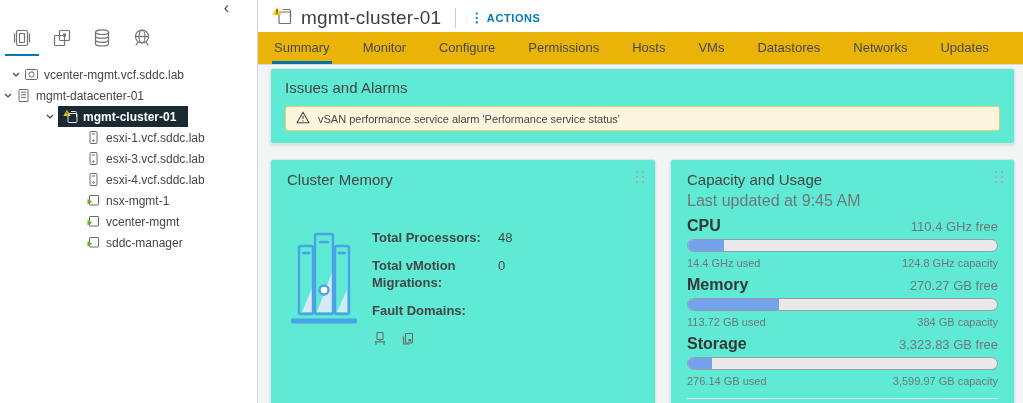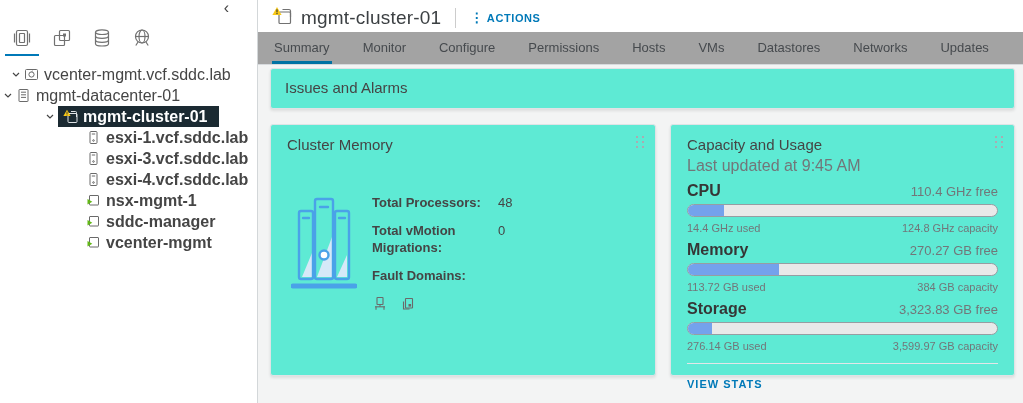--- a/index.html
+++ b/index.html
@@ -10,35 +10,35 @@
   html,body{background:#fff;}
   body{font-family:"Liberation Sans","DejaVu Sans",sans-serif; color:#454545;}
   .app{display:flex; width:1023px; height:403px; overflow:hidden; background:#fff;}
 
   
   .sidebar{width:258px; flex:none; position:relative; background:#fff; border-right:1px solid #d3d7d9;}
   .collapse-btn{position:absolute; top:-1px; right:28px; font-size:16px; color:#454545; background:none; border:none; cursor:pointer; line-height:18px;}
   .nav-tabs{display:flex; padding:24px 0 0 2px;}
   .nav-tab{width:40px; height:30px; display:flex; align-items:center; justify-content:center; background:none; border:none; cursor:pointer; position:relative;}
   .nav-tab.active::after{content:''; position:absolute; left:3px; right:3px; bottom:-2px; height:2px; background:var(--accent);}
-  .tree{margin-top:10px; font-size:16px;}
+  .tree{margin-top:10px; font-size:12px;}
   .tree-row{display:flex; align-items:center; height:21px; cursor:pointer; white-space:nowrap;}
   .twisty{width:16px; flex:none; display:flex; align-items:center; justify-content:center; background:none; border:none; cursor:pointer;}
   .tree-icon{width:15px; height:15px; margin-right:5px; flex:none; display:inline-flex;}
-  .lvl0{padding-left:8px;} .lvl1{} .lvl2{padding-left:42px;} .lvl3{padding-left:86px;font-weight:bold;}
+  .lvl0{padding-left:8px;} .lvl1{} .lvl2{padding-left:42px;} .lvl3{padding-left:86px;}
   .sel-box{display:flex; align-items:center; background:var(--selection-bg); color:#fff; height:21px; padding:0 12px 0 5px; font-weight:600;}
 
   
   .main{flex:1; min-width:0; display:flex; flex-direction:column; background:#f3f4f4;}
   .obj-header{background:#fff; display:flex; align-items:center; padding:6px 0 3px 14px; gap:9px;}
   .obj-title{font-size:19px; font-weight:400; color:#3c4043; letter-spacing:.2px;}
   .header-sep{width:1px; height:20px; background:#ccc; margin:0 5px;}
   .actions-btn{display:flex; align-items:center; gap:3px; color:var(--accent); font-size:11px; font-weight:700; letter-spacing:.6px; background:none; border:none; cursor:pointer;}
   .actions-dots{font-size:13px; font-weight:700; line-height:11px;}
-  .tabs{background:#a3a3a3; display:flex; gap:33px; padding:8px 0 0 16px; border-bottom:1px solid #d7dadd; font-size:13px;}
+  .tabs{background:#eab308; display:flex; gap:33px; padding:8px 0 0 16px; border-bottom:1px solid #d7dadd; font-size:13px;}
   .tab{padding-bottom:9px; position:relative; cursor:pointer; color:#464a4e; background:none; border:none; font-size:13px; font-family:inherit;}
   .tab.active::after{content:''; position:absolute; left:-2px; right:-2px; bottom:0; height:3px; background:var(--tab-underline);}
 
   .content{flex:1; padding:3px 8px 0 12px; overflow:hidden;}
   .panel{background:#5eead4; border:1px solid #dfe3e6; border-radius:3px; box-shadow:0 2px 3px rgba(0,0,0,.09);}
   .issues-card{padding:10px 14px 12px;}
   .section-title{font-size:15px; font-weight:400; color:#454545;}
   .alarm-banner{margin-top:10px; display:flex; align-items:center; gap:8px; background:var(--warning-bg); border:1px solid var(--warning-border); border-radius:3px; padding:4px 10px; font-size:11px; color:#454545; cursor:pointer;}
 
   .cards-row{display:flex; gap:14px; margin-top:15px; align-items:stretch;}
@@ -212,30 +212,30 @@
         </span>
         <span>nsx-mgmt-1</span>
       </div>
       <div class="tree-row lvl3">
         <span class="tree-icon">
           <svg width="15" height="15" viewBox="0 0 15 15" fill="none" stroke="#6a6a6a">
             <rect x="3.5" y="2.5" width="9" height="9.5" rx="0.5"></rect>
             <polygon points="1.5,6 6.3,8.7 1.5,11.4" fill="#61b715" stroke="none"></polygon>
           </svg>
         </span>
-        <span>sddc-manager</span>
+        <span>vcenter-mgmt</span>
       </div>
       <div class="tree-row lvl3">
         <span class="tree-icon">
           <svg width="15" height="15" viewBox="0 0 15 15" fill="none" stroke="#6a6a6a">
             <rect x="3.5" y="2.5" width="9" height="9.5" rx="0.5"></rect>
             <polygon points="1.5,6 6.3,8.7 1.5,11.4" fill="#61b715" stroke="none"></polygon>
           </svg>
         </span>
-        <span>vcenter-mgmt</span>
+        <span>sddc-manager</span>
       </div>
     </div>
   </aside>
 
   <main class="main">
 
     <header class="obj-header">
       <span>
         <svg width="20" height="19" viewBox="0 0 20 19">
           <rect x="7" y="6" width="11.5" height="11.5" rx="1" fill="none" stroke="#717171" stroke-width="1.2"></rect>
@@ -262,20 +262,30 @@
       <button class="tab">VMs</button>
       <button class="tab">Datastores</button>
       <button class="tab">Networks</button>
       <button class="tab">Updates</button>
     </nav>
 
     <div class="content">
 
       <section class="panel issues-card">
         <h2 class="section-title">Issues and Alarms</h2>
+        <div class="alarm-banner">
+          <span>
+            <svg width="14" height="13" viewBox="0 0 14 13" fill="none" stroke="#454545" stroke-width="1.1">
+              <path d="M7 1.2 L13 11.8 H1 Z" stroke-linejoin="round"></path>
+              <line x1="7" y1="4.8" x2="7" y2="8"></line>
+              <circle cx="7" cy="9.9" r="0.55" fill="#454545" stroke="none"></circle>
+            </svg>
+          </span>
+          <span>vSAN performance service alarm 'Performance service status'</span>
+        </div>
       </section>
 
       <div class="cards-row">
 
         <section class="panel card cluster-card">
           <h2 class="section-title">Cluster Memory</h2>
           <button class="drag-handle">
             <svg width="10" height="14" viewBox="0 0 10 14" fill="#a7adb2">
               <rect x="1" y="1" width="2" height="2"></rect>
                 <rect x="7" y="1" width="2" height="2"></rect>

